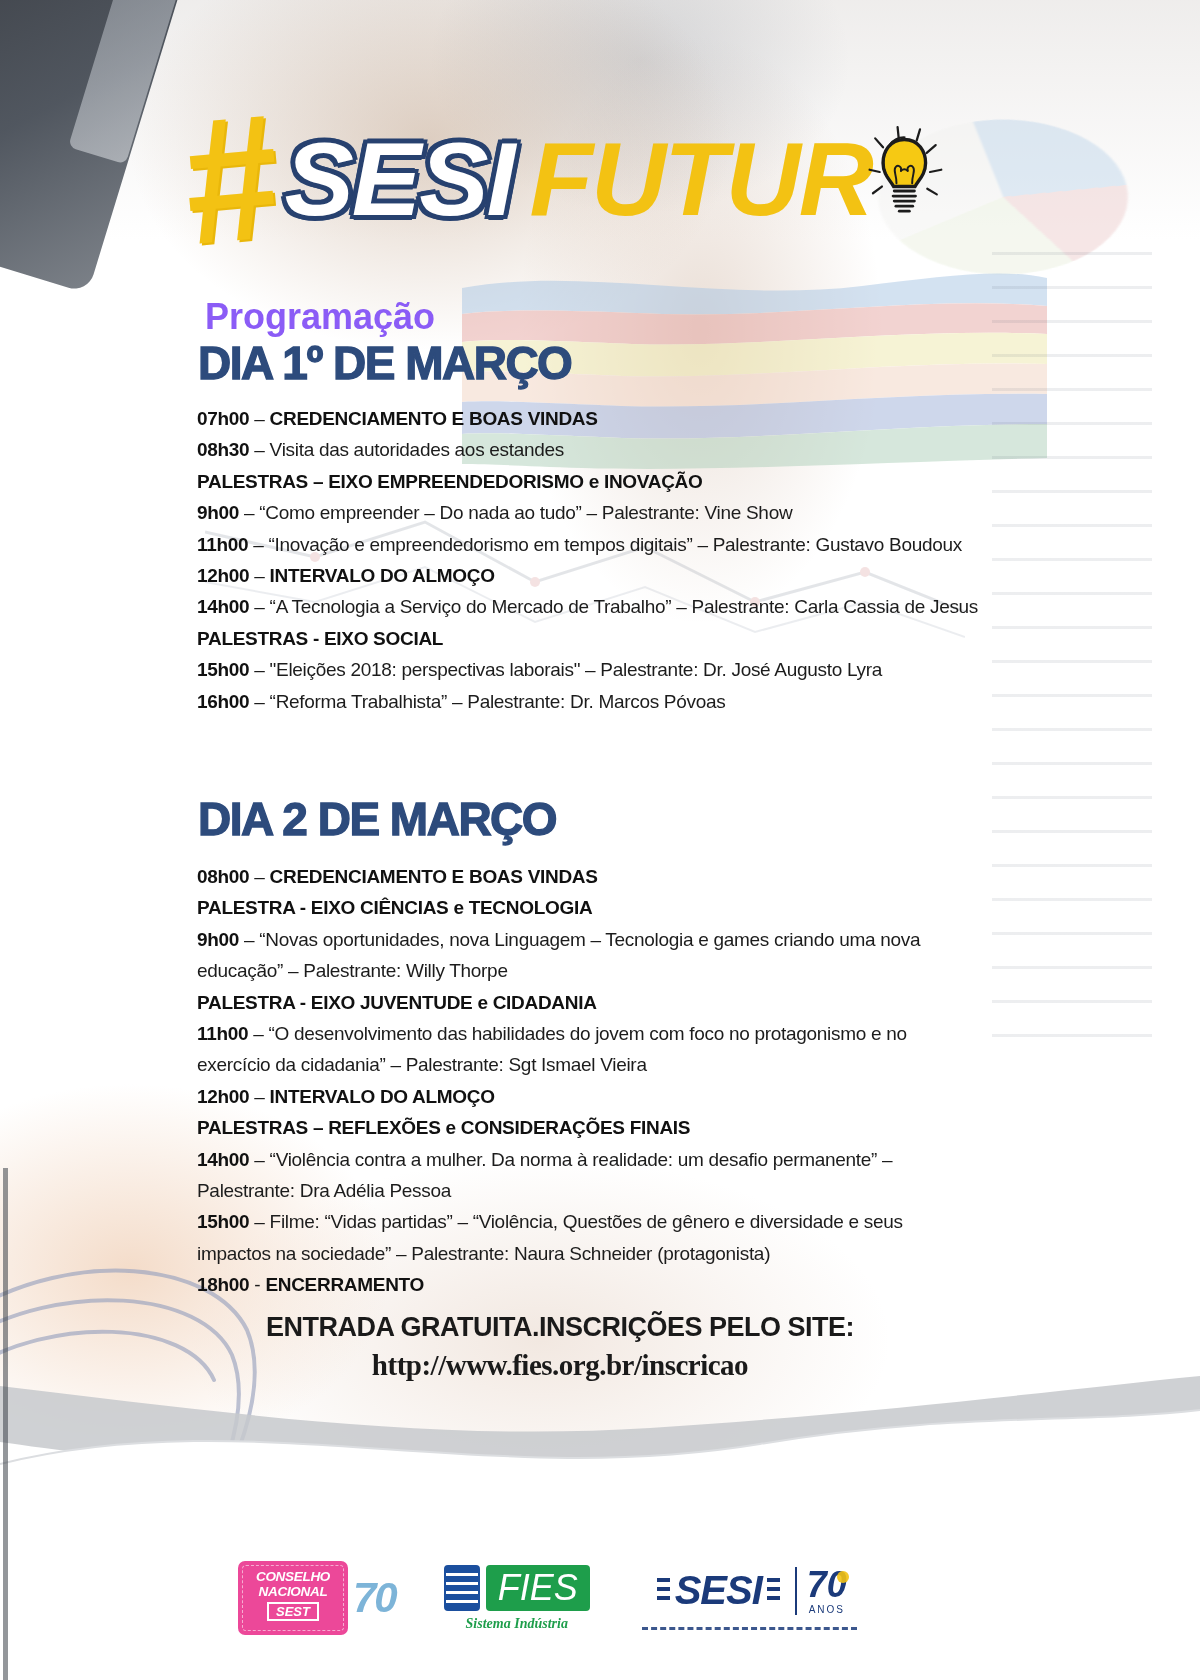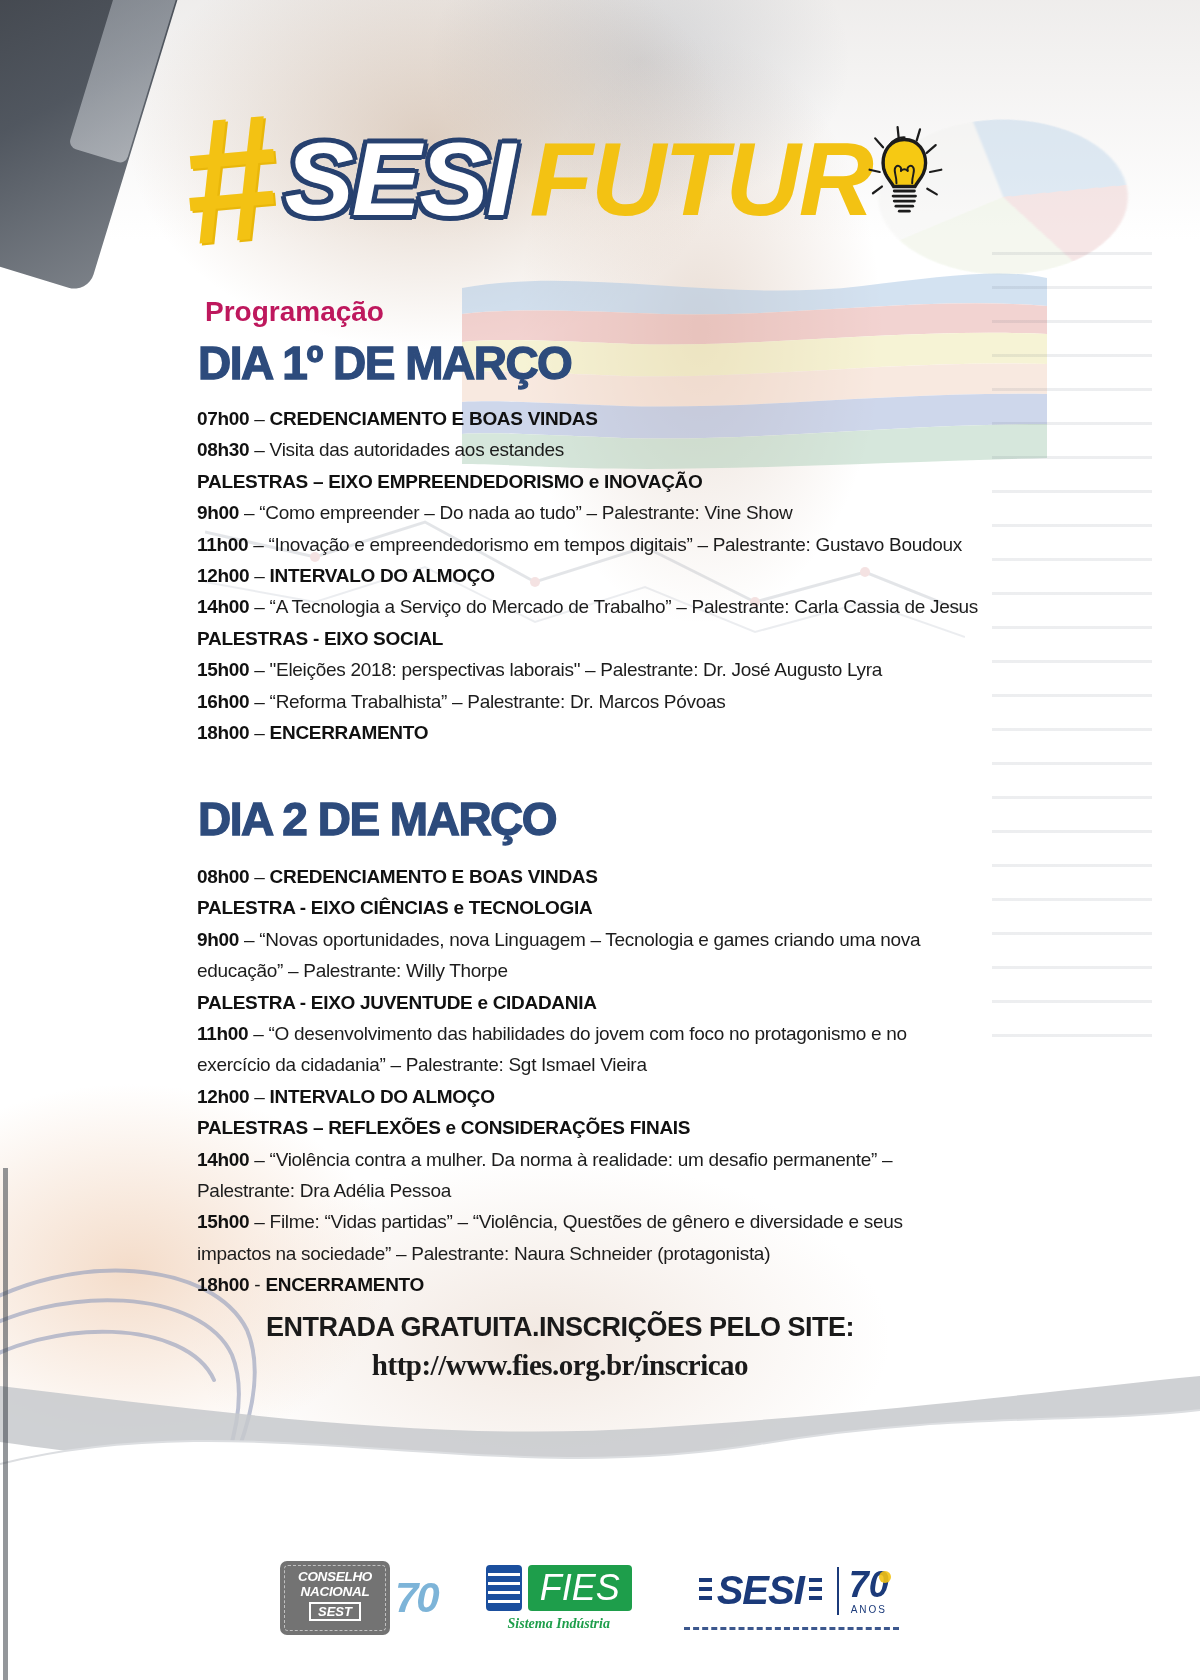--- a/index.html
+++ b/index.html
@@ -58,21 +58,21 @@
     text-shadow:
       -4px -4px 0 #27416f, 4px -4px 0 #27416f, -4px 4px 0 #27416f, 4px 4px 0 #27416f,
       -5px 0 0 #27416f, 5px 0 0 #27416f, 0 -5px 0 #27416f, 0 5px 0 #27416f;
   }
   .futur-word-logo{
     font-style:italic;font-weight:bold;font-size:104px;letter-spacing:-2px;color:#f3c213;margin-left:16px;
   }
   .bulb{margin-left:-8px;margin-top:-10px;}
 
   
-  .kicker{position:absolute;left:205px;top:296px;z-index:3;font-size:28px;font-weight:bold;color:#be185d;letter-spacing:0;}
+  .kicker{position:absolute;left:205px;top:296px;z-index:3;font-size:36px;font-weight:bold;color:#8b5cf6;letter-spacing:0;}
   .day-title{
     position:absolute;left:198px;z-index:3;font-size:46px;font-weight:bold;color:#2d4b7c;
     letter-spacing:-1.5px;-webkit-text-stroke:1.3px #2d4b7c;
   }
   .day1-title{top:336px;}
   .day2-title{top:792px;}
   .list{position:absolute;left:197px;width:782px;z-index:3;color:#1c1c1c;}
   .day1-list{top:403px;}
   .day2-list{top:861px;}
   .row{font-size:19px;line-height:31.4px;letter-spacing:-0.3px;}
@@ -83,24 +83,23 @@
   
   .cta{position:absolute;left:160px;top:1312px;width:800px;text-align:center;z-index:3;color:#1a1a1a;}
   .cta .l1{font-size:27px;font-weight:bold;letter-spacing:-0.5px;}
   .cta .l2{font-size:29px;font-weight:bold;letter-spacing:-0.5px;margin-top:6px;font-family:Liberation Serif, serif;}
 
   
   .logos{position:absolute;left:238px;top:1560px;width:680px;z-index:3;display:flex;align-items:center;}
   .lg{display:flex;align-items:center;}
   .lg-sest{margin-right:48px;}
   .sest-box{
-    width:110px;height:74px;background:#737373;border-radius:7px;color:#fff;
+    width:110px;height:74px;background:#ec4899;border-radius:7px;color:#fff;
     font-style:italic;font-weight:bold;text-align:center;padding-top:9px;box-sizing:border-box;
     position:relative;
-    margin-left:42px;
   }
   .sest-box:after{content:"";position:absolute;inset:4px;border:1px dashed rgba(255,255,255,.55);border-radius:4px;}
   .sest-l{font-size:13.5px;line-height:14.5px;letter-spacing:-0.3px;}
   .sest-s{display:inline-block;border:2px solid #fff;font-size:13px;line-height:15px;padding:0 7px;margin-top:3px;font-style:italic;font-weight:bold;}
   .sest-70{font-size:42px;font-weight:bold;font-style:italic;color:#7db4d8;margin-left:5px;letter-spacing:-2px;}
   .lg-fies{flex-direction:column;margin-right:52px;}
   .fies-row{display:flex;align-items:center;}
   .fies-emblem{
     width:36px;height:46px;border-radius:4px;margin-right:6px;
     background:repeating-linear-gradient(180deg,#1b4f9e 0 6px,#ffffff 6px 9px);
@@ -206,21 +205,20 @@
   <div class="row b"><span class="t">07h00</span><span class="dash"> – </span><span class="txt">CREDENCIAMENTO E BOAS VINDAS</span></div>
   <div class="row"><span class="t">08h30</span><span class="dash"> – </span><span class="txt">Visita das autoridades aos estandes</span></div>
   <div class="row h"><span class="txt">PALESTRAS – EIXO EMPREENDEDORISMO e INOVAÇÃO</span></div>
   <div class="row"><span class="t">9h00</span><span class="dash"> – </span><span class="txt">“Como empreender – Do nada ao tudo” – Palestrante: Vine Show</span></div>
   <div class="row"><span class="t">11h00</span><span class="dash"> – </span><span class="txt">“Inovação e empreendedorismo em tempos digitais” – Palestrante: Gustavo Boudoux</span></div>
   <div class="row b"><span class="t">12h00</span><span class="dash"> – </span><span class="txt">INTERVALO DO ALMOÇO</span></div>
   <div class="row"><span class="t">14h00</span><span class="dash"> – </span><span class="txt">“A Tecnologia a Serviço do Mercado de Trabalho” – Palestrante: Carla Cassia de Jesus</span></div>
   <div class="row h"><span class="txt">PALESTRAS - EIXO SOCIAL</span></div>
   <div class="row"><span class="t">15h00</span><span class="dash"> – </span><span class="txt">"Eleições 2018: perspectivas laborais" – Palestrante: Dr. José Augusto Lyra</span></div>
   <div class="row"><span class="t">16h00</span><span class="dash"> – </span><span class="txt">“Reforma Trabalhista” – Palestrante: Dr. Marcos Póvoas</span></div>
-  <div class="row b"><span class="t">18h00</span><span class="dash"> – </span><span class="txt">ENCERRAMENTO</span></div>
 </div>
 
 <div class="day-title day2-title">DIA 2 DE MARÇO</div>
 <div class="list day2-list">
   <div class="row b"><span class="t">08h00</span><span class="dash"> – </span><span class="txt">CREDENCIAMENTO E BOAS VINDAS</span></div>
   <div class="row h"><span class="txt">PALESTRA - EIXO CIÊNCIAS e TECNOLOGIA</span></div>
   <div class="row"><span class="t">9h00</span><span class="dash"> – </span><span class="txt">“Novas oportunidades, nova Linguagem – Tecnologia e games criando uma nova educação” – Palestrante: Willy Thorpe</span></div>
   <div class="row h"><span class="txt">PALESTRA - EIXO JUVENTUDE e CIDADANIA</span></div>
   <div class="row"><span class="t">11h00</span><span class="dash"> – </span><span class="txt">“O desenvolvimento das habilidades do jovem com foco no protagonismo e no exercício da cidadania” – Palestrante: Sgt Ismael Vieira</span></div>
   <div class="row b"><span class="t">12h00</span><span class="dash"> – </span><span class="txt">INTERVALO DO ALMOÇO</span></div>

